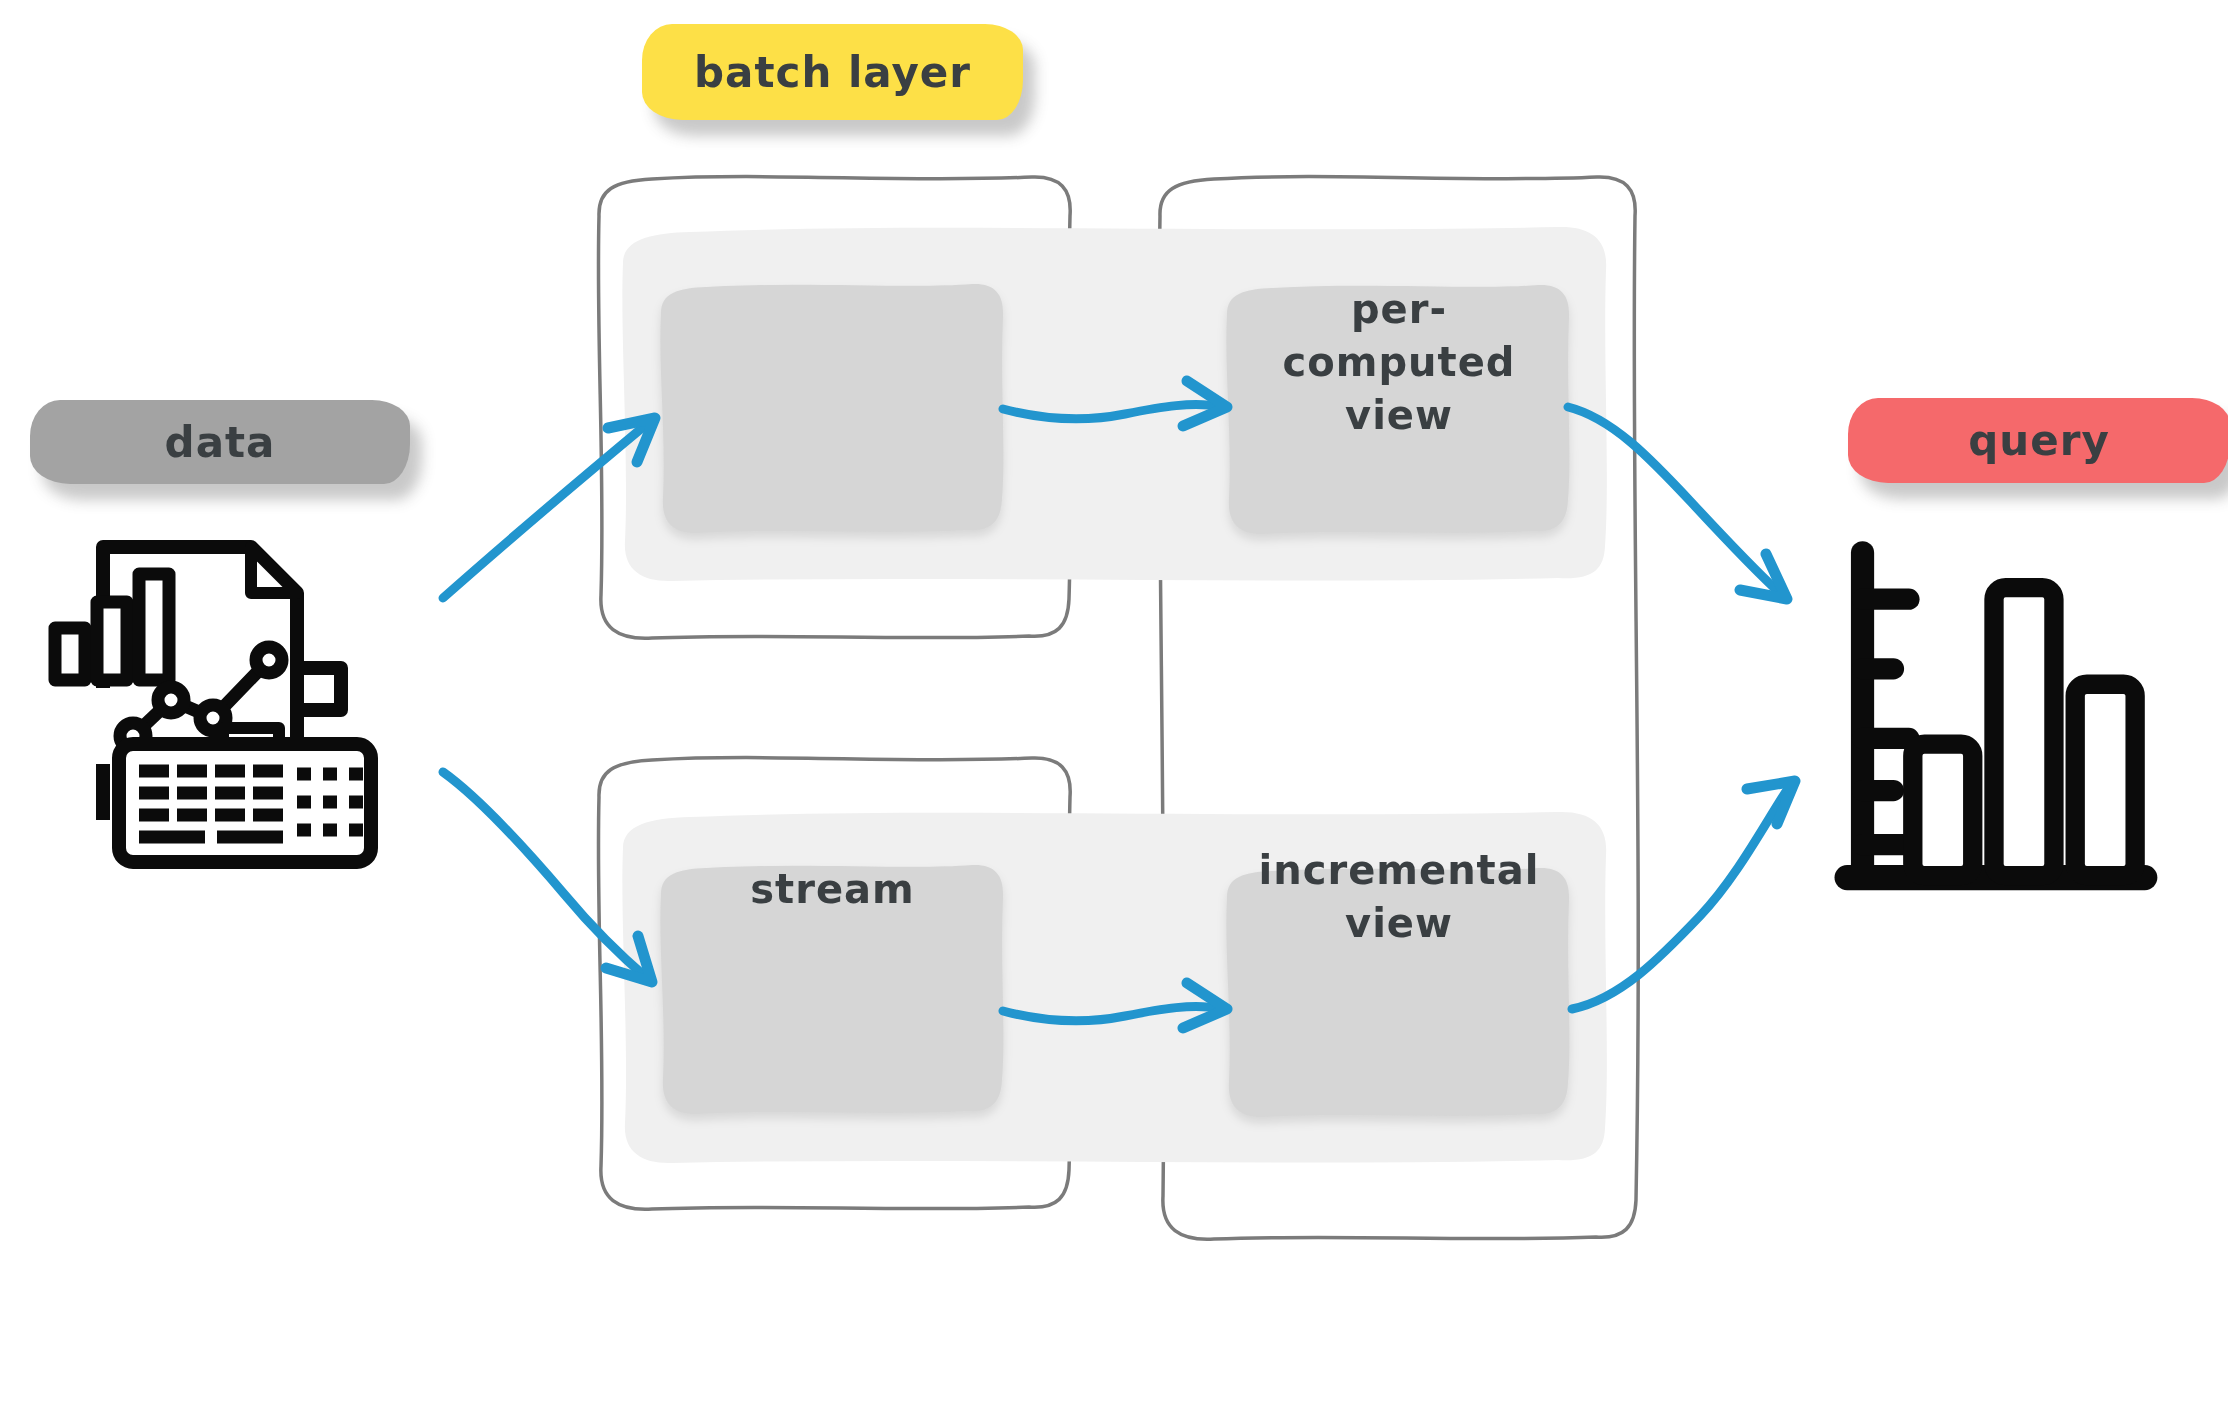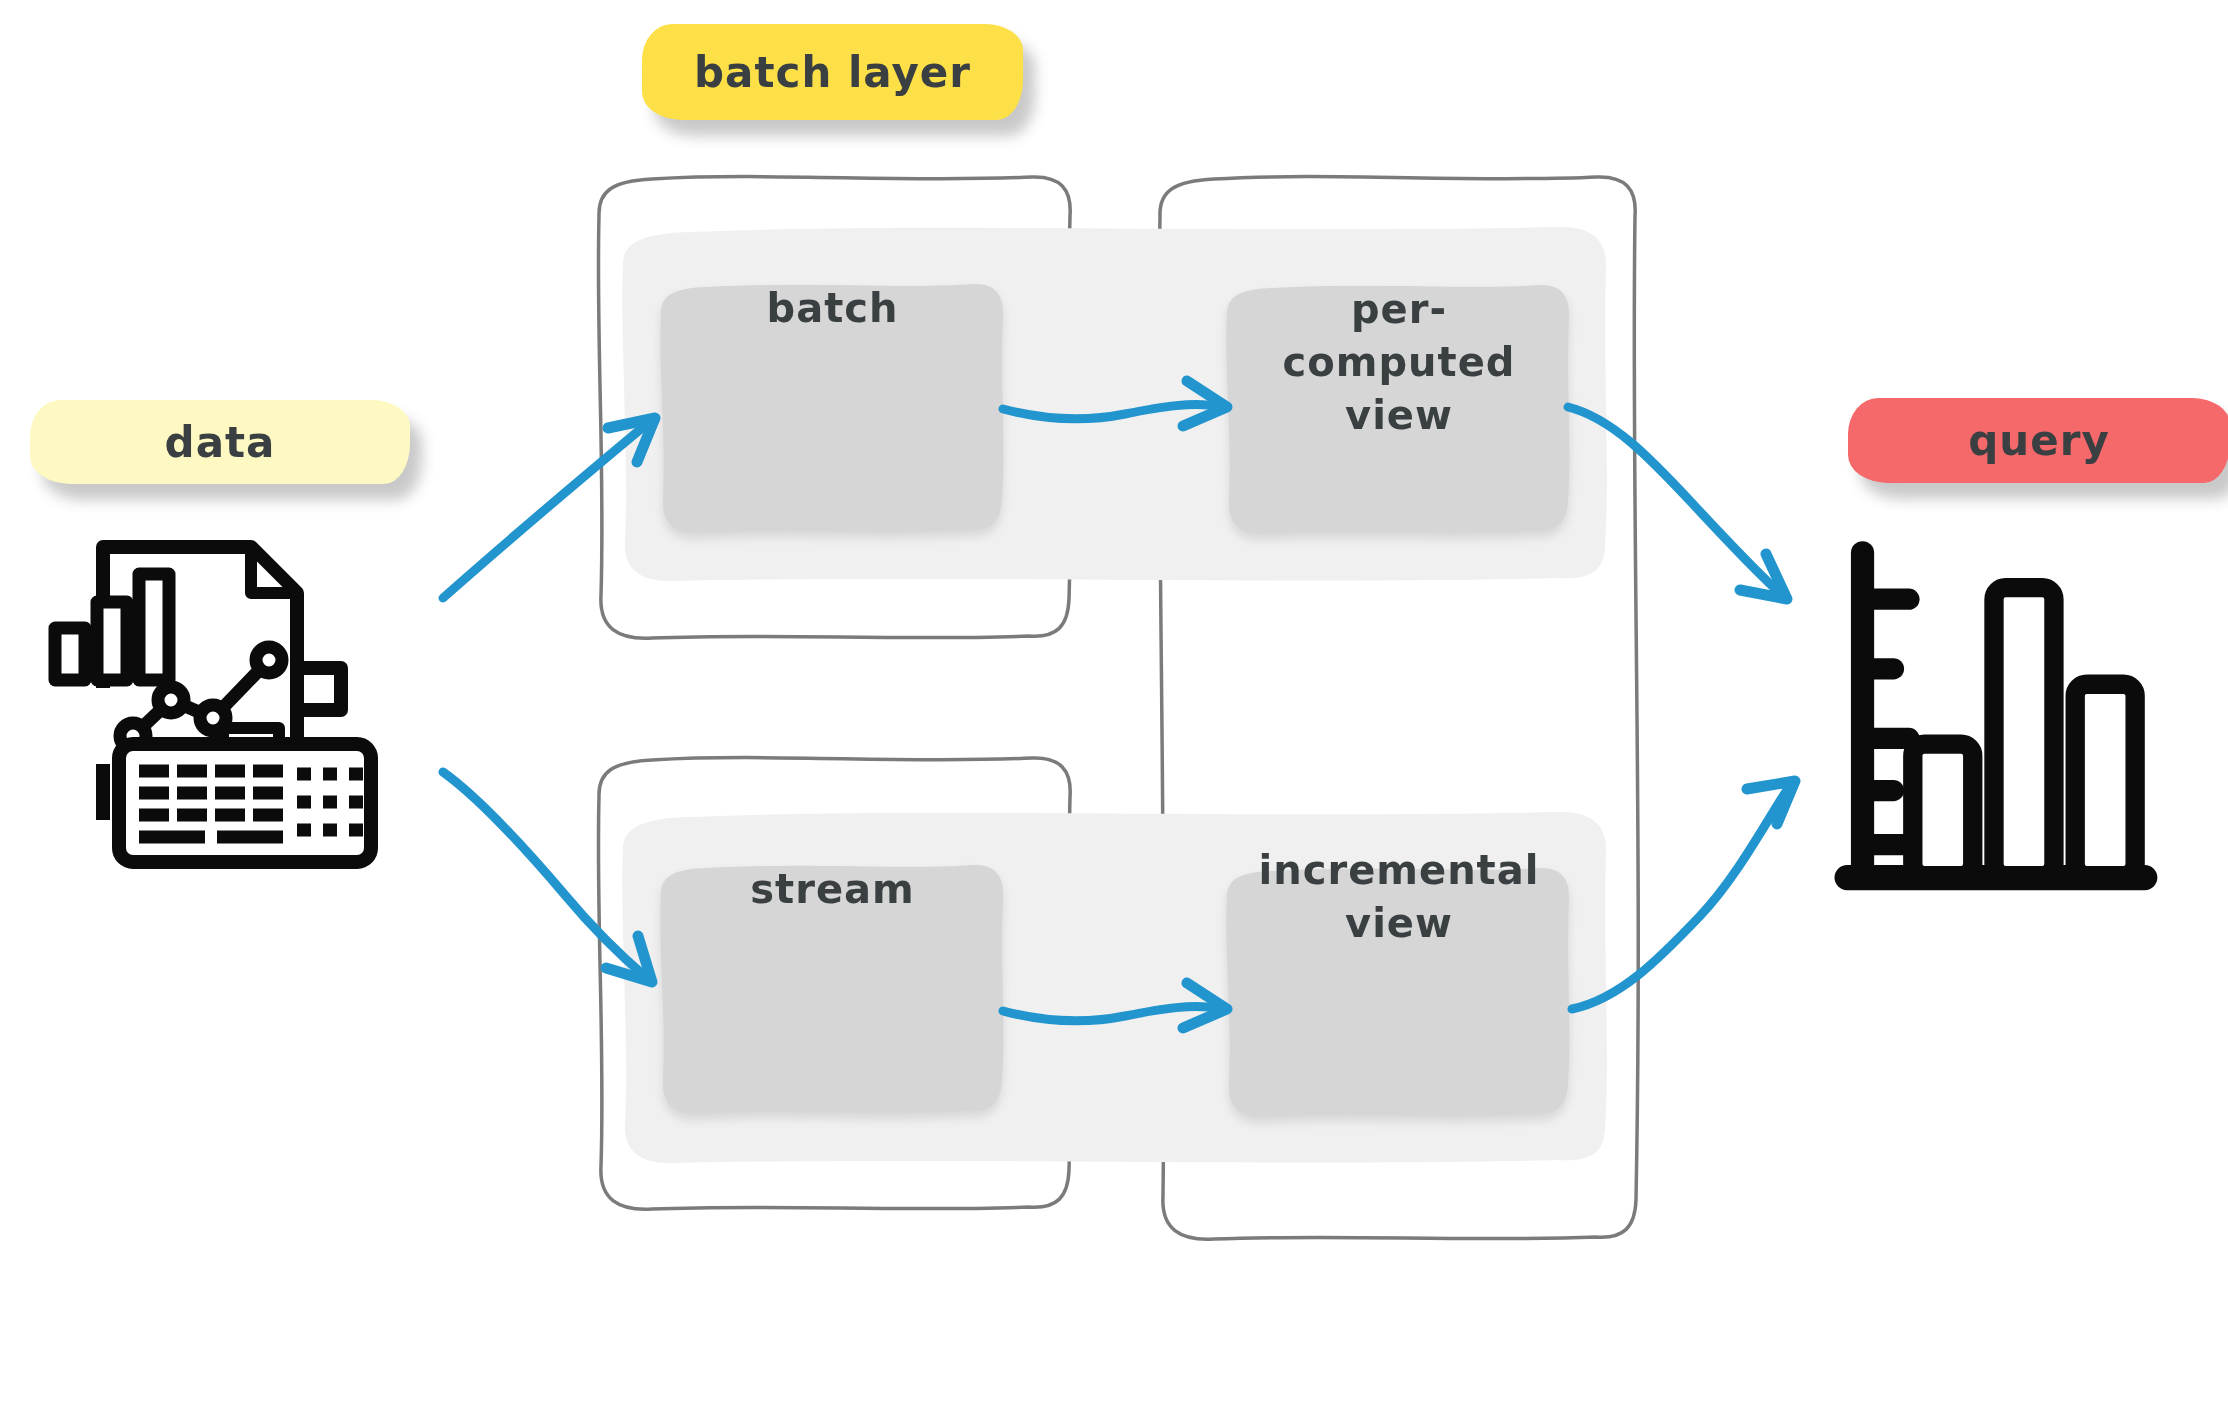--- a/index.html
+++ b/index.html
@@ -103,34 +103,31 @@
     <g>
       <path class="arrow-line" d="M 1568 407 C 1612 418 1650 458 1692 503 C 1730 544 1763 578 1783 596"></path>
       <path class="arrow-head" d="M 1740 590 L 1787 599 L 1766 554"></path>
     </g>
     <g>
       <path class="arrow-line" d="M 1572 1009 C 1620 999 1660 958 1700 916 C 1738 876 1768 818 1789 787"></path>
       <path class="arrow-head" d="M 1777 824 L 1795 781 L 1747 789"></path>
     </g>
   </svg>
 
-  <div class="node-label label-batch">
-    <span>batch</span>
-  </div>
   <div class="node-label label-per-computed">
     <span>per-computed view</span>
   </div>
   <div class="node-label label-stream">
     <span>stream</span>
   </div>
   <div class="node-label label-incremental">
     <span>incremental view</span>
   </div>
 
-  <div class="badge badge-data" style="background: #fef9c3;">
+  <div class="badge badge-data" style="background: #a3a3a3;">
     <span>data</span>
   </div>
   <div class="badge badge-batch-layer" style="background: #fde047;">
     <span>batch layer</span>
   </div>
   <div class="badge badge-query" style="background: rgb(245, 105, 107);">
     <span>query</span>
   </div>
 
   <span class="icon-wrap icon-data">

